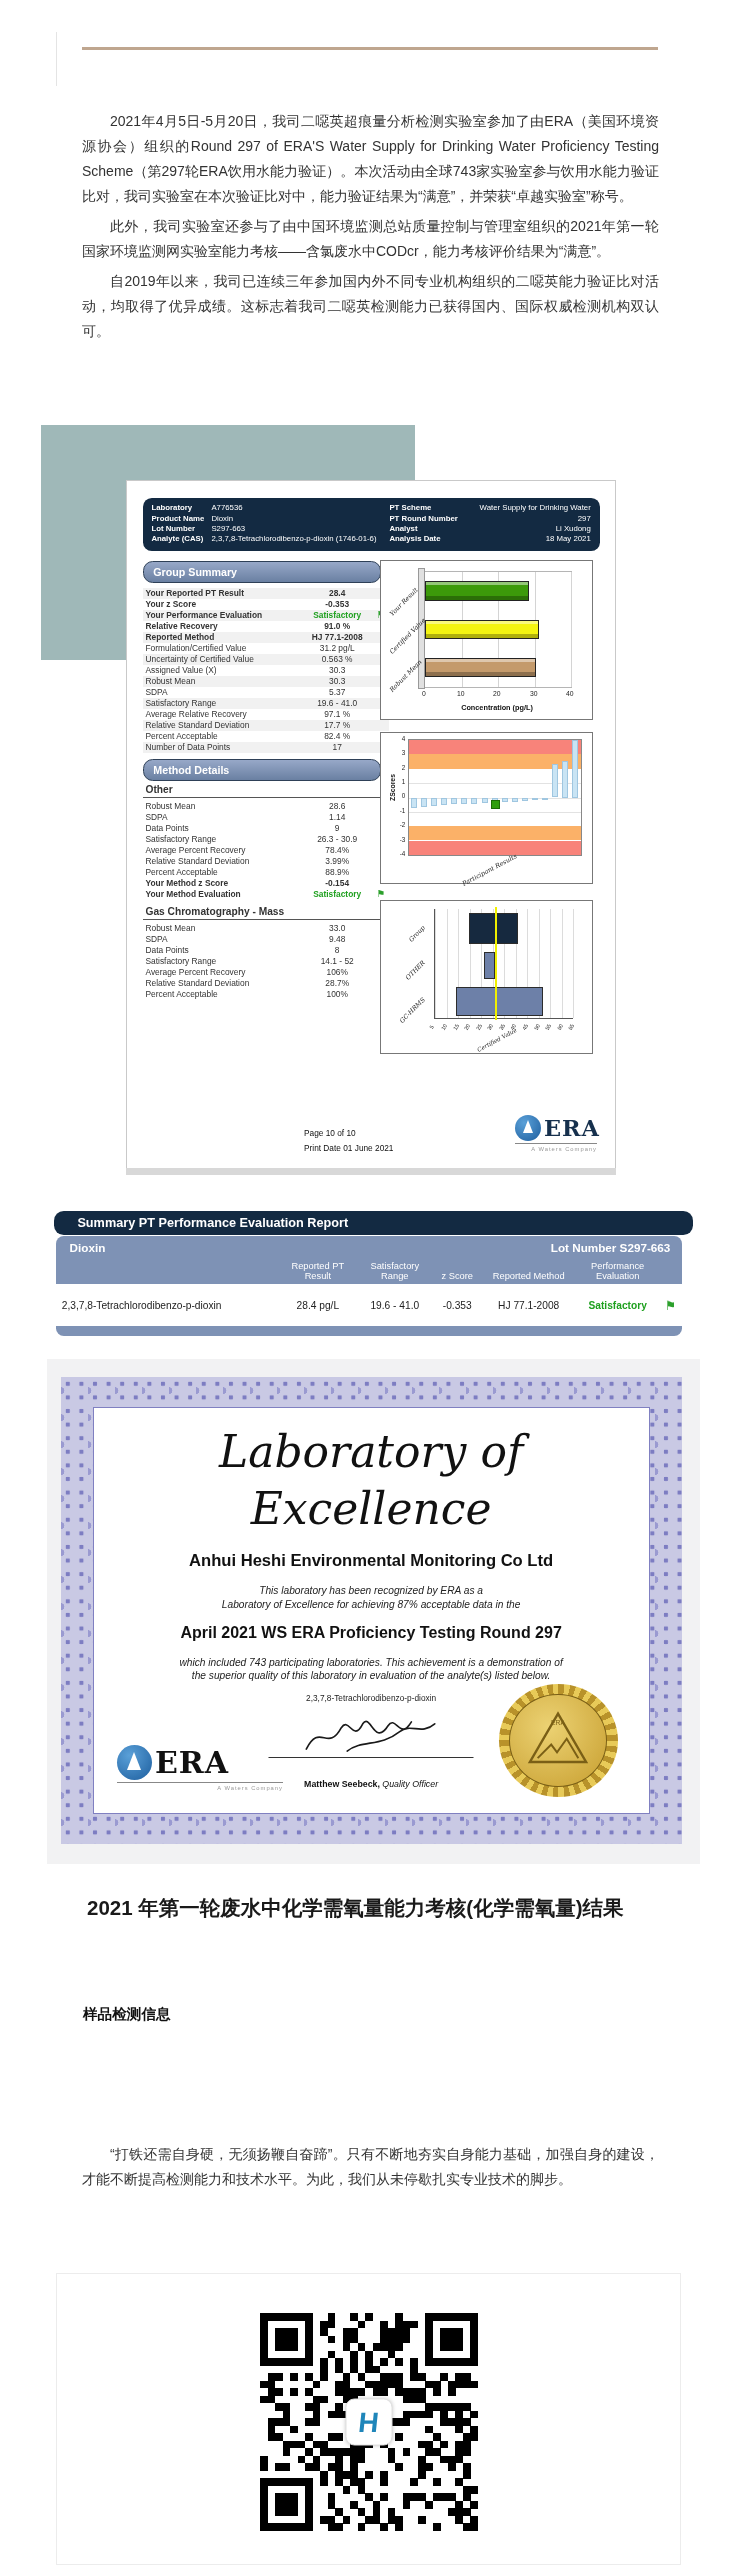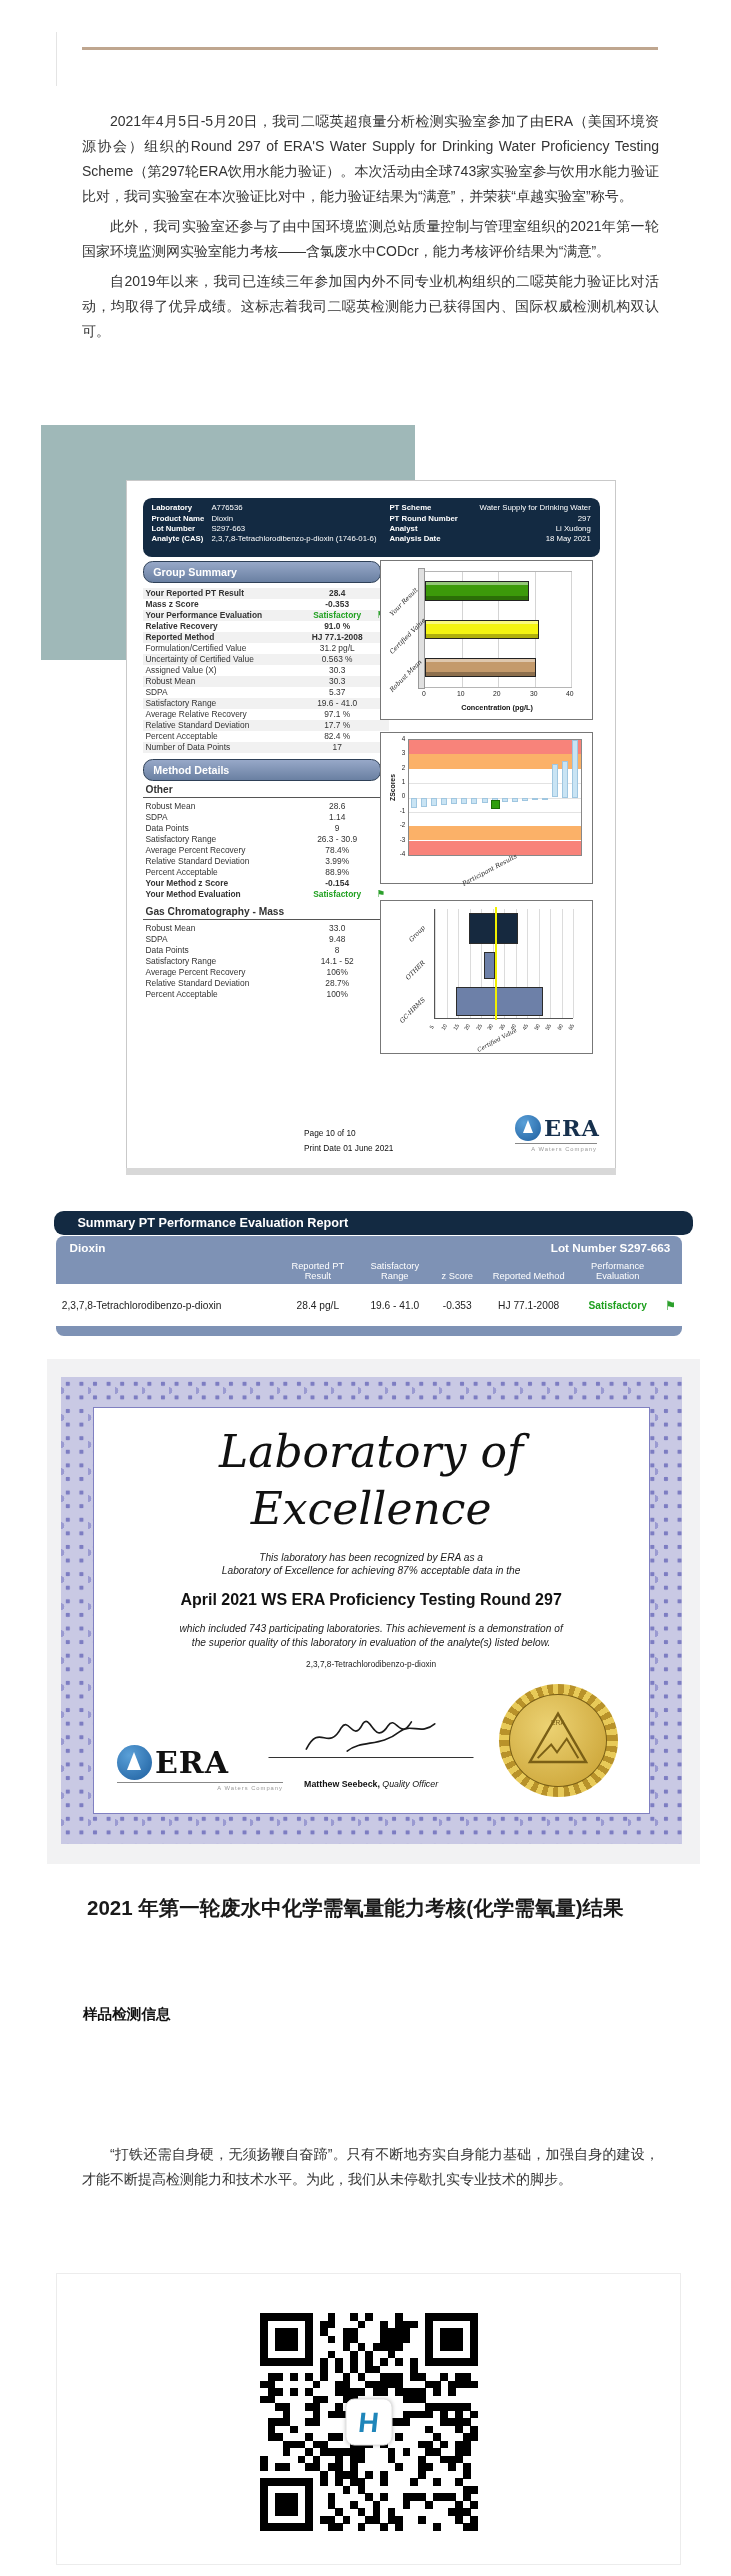--- a/index.html
+++ b/index.html
@@ -13,21 +13,21 @@
   .bodytext{width:577px;font-size:14px;line-height:25px;text-align:justify;color:#333;}
   .bodytext p{margin:0 0 4.9px 0;text-indent:2em;}
   .intro{left:82px;top:109px;}
   .outro{left:82px;top:2142px;}
 
   .teal-block{left:41px;top:425px;width:374px;height:235px;background:#9fb8b8;}
 
   
   .report-page{left:126px;top:480px;width:488px;height:693px;background:#fff;border:1px solid #c9c9c9;font-size:8.3px;}
   .page-strip{position:absolute;left:-1px;right:-1px;bottom:-1px;height:6.8px;background:#d8d8d8;}
-  .r-header{position:absolute;left:15.6px;top:16.6px;width:457px;height:59px;background:#132a42;border-radius:8.8px;
+  .r-header{position:absolute;left:15.6px;top:16.6px;width:457px;height:53px;background:#132a42;border-radius:8.8px;
             color:#fff;padding:5.8px 8.8px;box-sizing:border-box;font-size:7.8px;}
   .r-header .hrow{display:flex;line-height:10.2px;white-space:nowrap;}
   .hl{width:60px;font-weight:bold;}
   .hv{width:178px;overflow:hidden;}
   .hrl{width:82px;font-weight:bold;}
   .hrv{flex:1;text-align:right;}
   .secbar{position:absolute;left:15.6px;width:238px;height:22.4px;border-radius:9.7px;
           background:linear-gradient(#97a8c8,#6a80a2);border:1px solid #2e4057;box-sizing:border-box;
           color:#fff;font-weight:bold;font-size:10.7px;line-height:20.5px;padding-left:9.7px;}
   .gs-bar{top:80px;}
@@ -184,21 +184,21 @@
         </div>
       </div>
 
     <div class="secbar gs-bar">Group Summary</div>
     <div class="kvtable gs-rows striped" id="gs-rows">
         <div class="trow">
           <span class="tl b">Your Reported PT Result</span>
           <span class="tv b">28.4</span>
         </div>
         <div class="trow">
-          <span class="tl b">Mass z Score</span>
+          <span class="tl b">Your z Score</span>
           <span class="tv b">-0.353</span>
         </div>
         <div class="trow">
           <span class="tl b">Your Performance Evaluation</span>
           <span class="tv b green">Satisfactory</span>
           <span class="flagic">⚑</span>
         </div>
         <div class="trow">
           <span class="tl b">Relative Recovery</span>
           <span class="tv b">91.0 %</span>
@@ -467,20 +467,21 @@
     <div class="cw4">HJ 77.1-2008</div>
     <div class="cw5 green">Satisfactory</div>
     <div class="cw6 flag2">⚑</div>
   </div>
   <div class="abs sum-strip"></div>
 
   <div class="abs cert-panel">
     <div class="cert-border">
       <div class="cert-inner">
         <div class="cert-script">Laboratory of Excellence</div>
+        <div class="cert-company">Anhui Heshi Environmental Monitoring Co Ltd</div>
         <div class="cert-small">
           <div>This laboratory has been recognized by ERA as a</div>
           <div>Laboratory of Excellence for achieving 87% acceptable data in the</div>
         </div>
         <div class="cert-round">April 2021 WS ERA Proficiency Testing Round 297</div>
         <div class="cert-small">
           <div>which included 743 participating laboratories. This achievement is a demonstration of</div>
           <div>the superior quality of this laboratory in evaluation of the analyte(s) listed below.</div>
         </div>
         <div class="cert-analyte">2,3,7,8-Tetrachlorodibenzo-p-dioxin</div>

